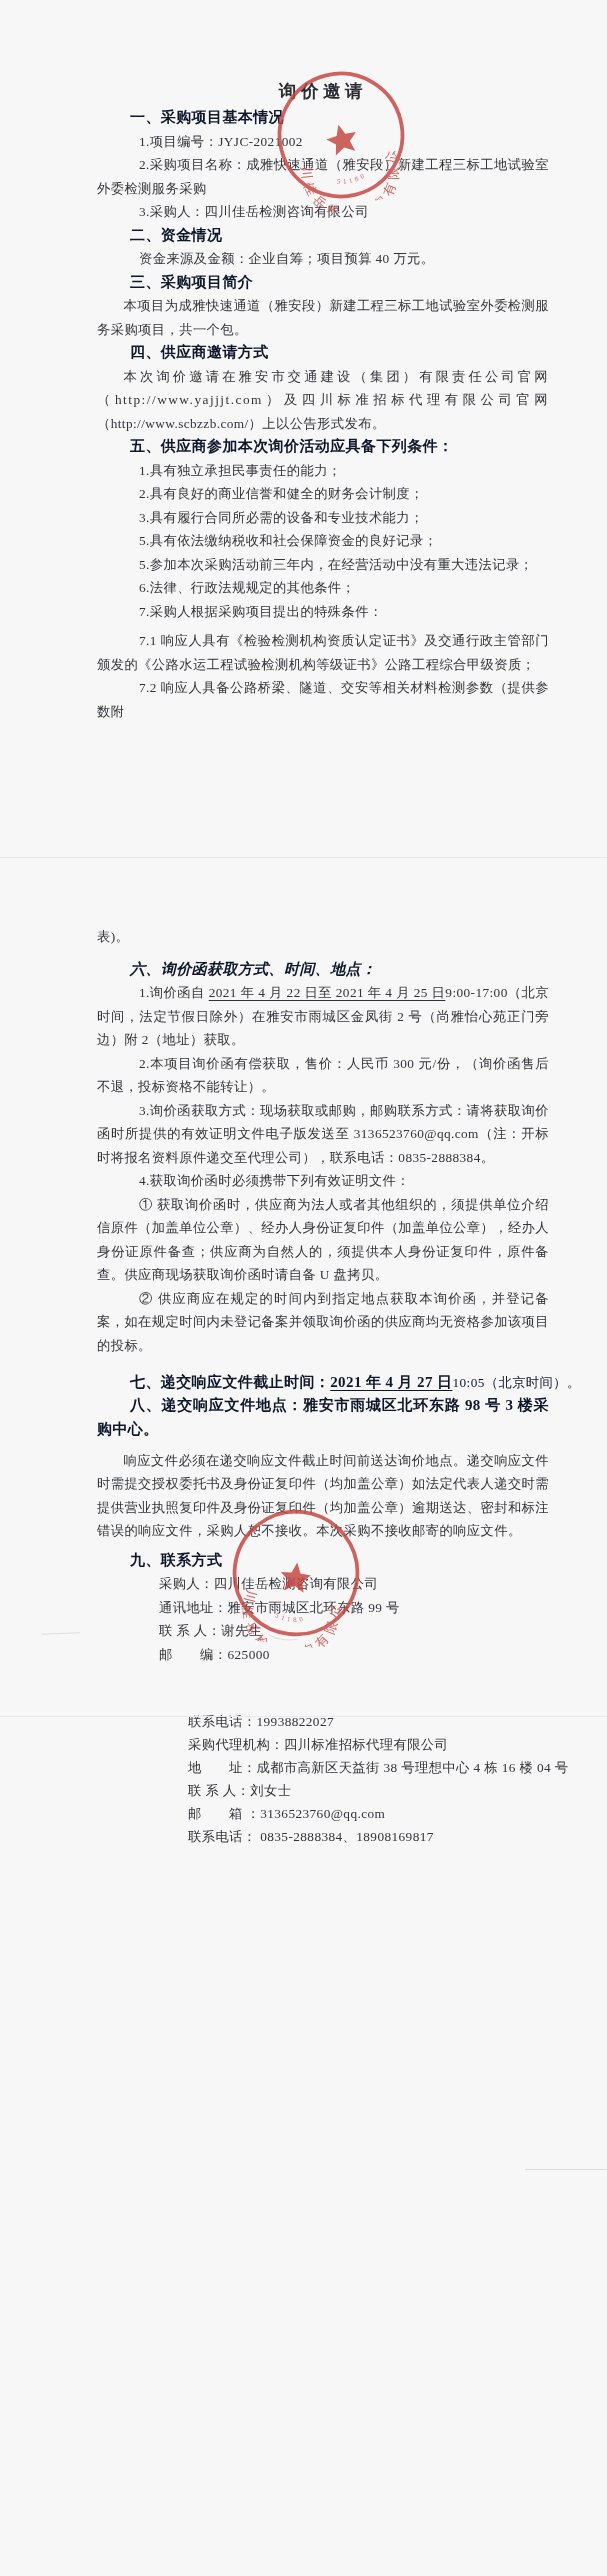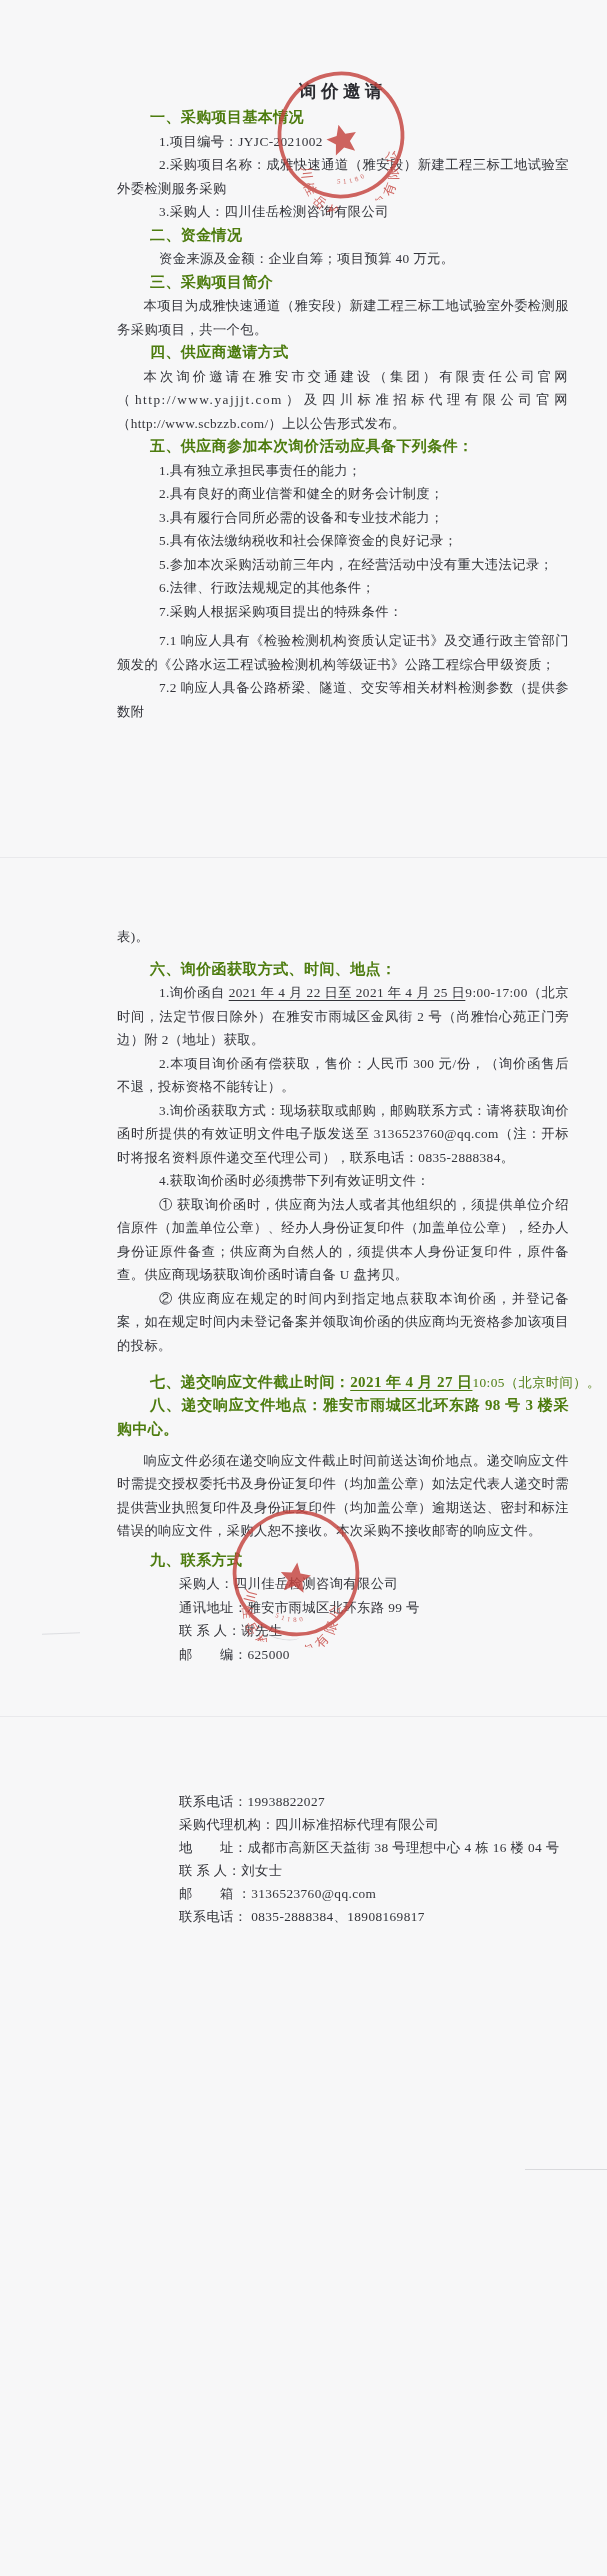--- a/index.html
+++ b/index.html
@@ -3,51 +3,51 @@
 <meta charset="utf-8">
 <style>
   html,body{margin:0;padding:0;}
   body{
     width:607px;height:2576px;position:relative;
     background:#f7f7f8;
     color:#33343a;
     font-family:"Liberation Serif","DejaVu Serif",serif;
     overflow:hidden;
   }
-  .page{position:absolute;left:0;width:534px;margin-left:20px;}
+  .page{position:absolute;left:0;width:534px;}
   #page1{top:0;height:858px;}
   #page2{top:858px;height:859px;}
-  #page3{top:1717px;height:859px;}
+  #page3{top:1637px;height:859px;padding-left:29px;}
   .content{
     margin-left:97px;width:452px;
     font-size:13.3px;line-height:23.5px;
     letter-spacing:0.4px;
     text-align:justify;
   }
   #page1 .content{padding-top:77px;}
   #page2 .content{padding-top:67px;}
   #page3 .content{padding-top:73px;line-height:23px;}
   .doc-title{
     text-align:center;font-weight:bold;font-size:17.5px;
     letter-spacing:4.6px;line-height:29px;text-indent:0;
     color:#2b2c31;
   }
   .para{text-indent:26.6px;}
   .item{text-indent:42px;}
   .contact{text-indent:62px;}
   .heading{
-    font-weight:bold;font-size:15px;text-indent:33px;color:#4d7c0f;
+    font-weight:bold;font-size:15px;text-indent:33px;color:#0f172a;
   }
   .nowrap{white-space:nowrap;}
   .u{text-decoration:underline;text-underline-offset:3px;text-decoration-thickness:0.8px;}
   .spaced{letter-spacing:1.5px;}
   .h-time{font-weight:normal;font-size:13.3px;}
   .mt8{margin-top:6px;}
   .mt10{margin-top:7.6px;}
-  .mt12{margin-top:9px;}
+  .mt12{margin-top:9px;font-style:italic;}
   .mt18{margin-top:13.7px;}
   .cont-tail{text-indent:0;}
   
   .page-split{position:absolute;left:0;width:607px;height:0.8px;background:#e9e9ec;}
   #split1{top:857px;}
   #split2{top:1716px;}
   .artifact{position:absolute;}
   #edge-line{top:2169px;left:525px;width:82px;height:0.8px;background:#d9dadd;}
   #pencil-dash{top:1633px;left:42px;width:38px;height:0.8px;border-top:1.5px solid #c6c9ce;opacity:.55;transform:rotate(-2deg);}
   #pencil-curve{top:1628px;left:267px;width:33px;height:10.6px;border-bottom:1.5px solid #bcbfc6;border-radius:50%;opacity:.5;transform:rotate(9deg);}

